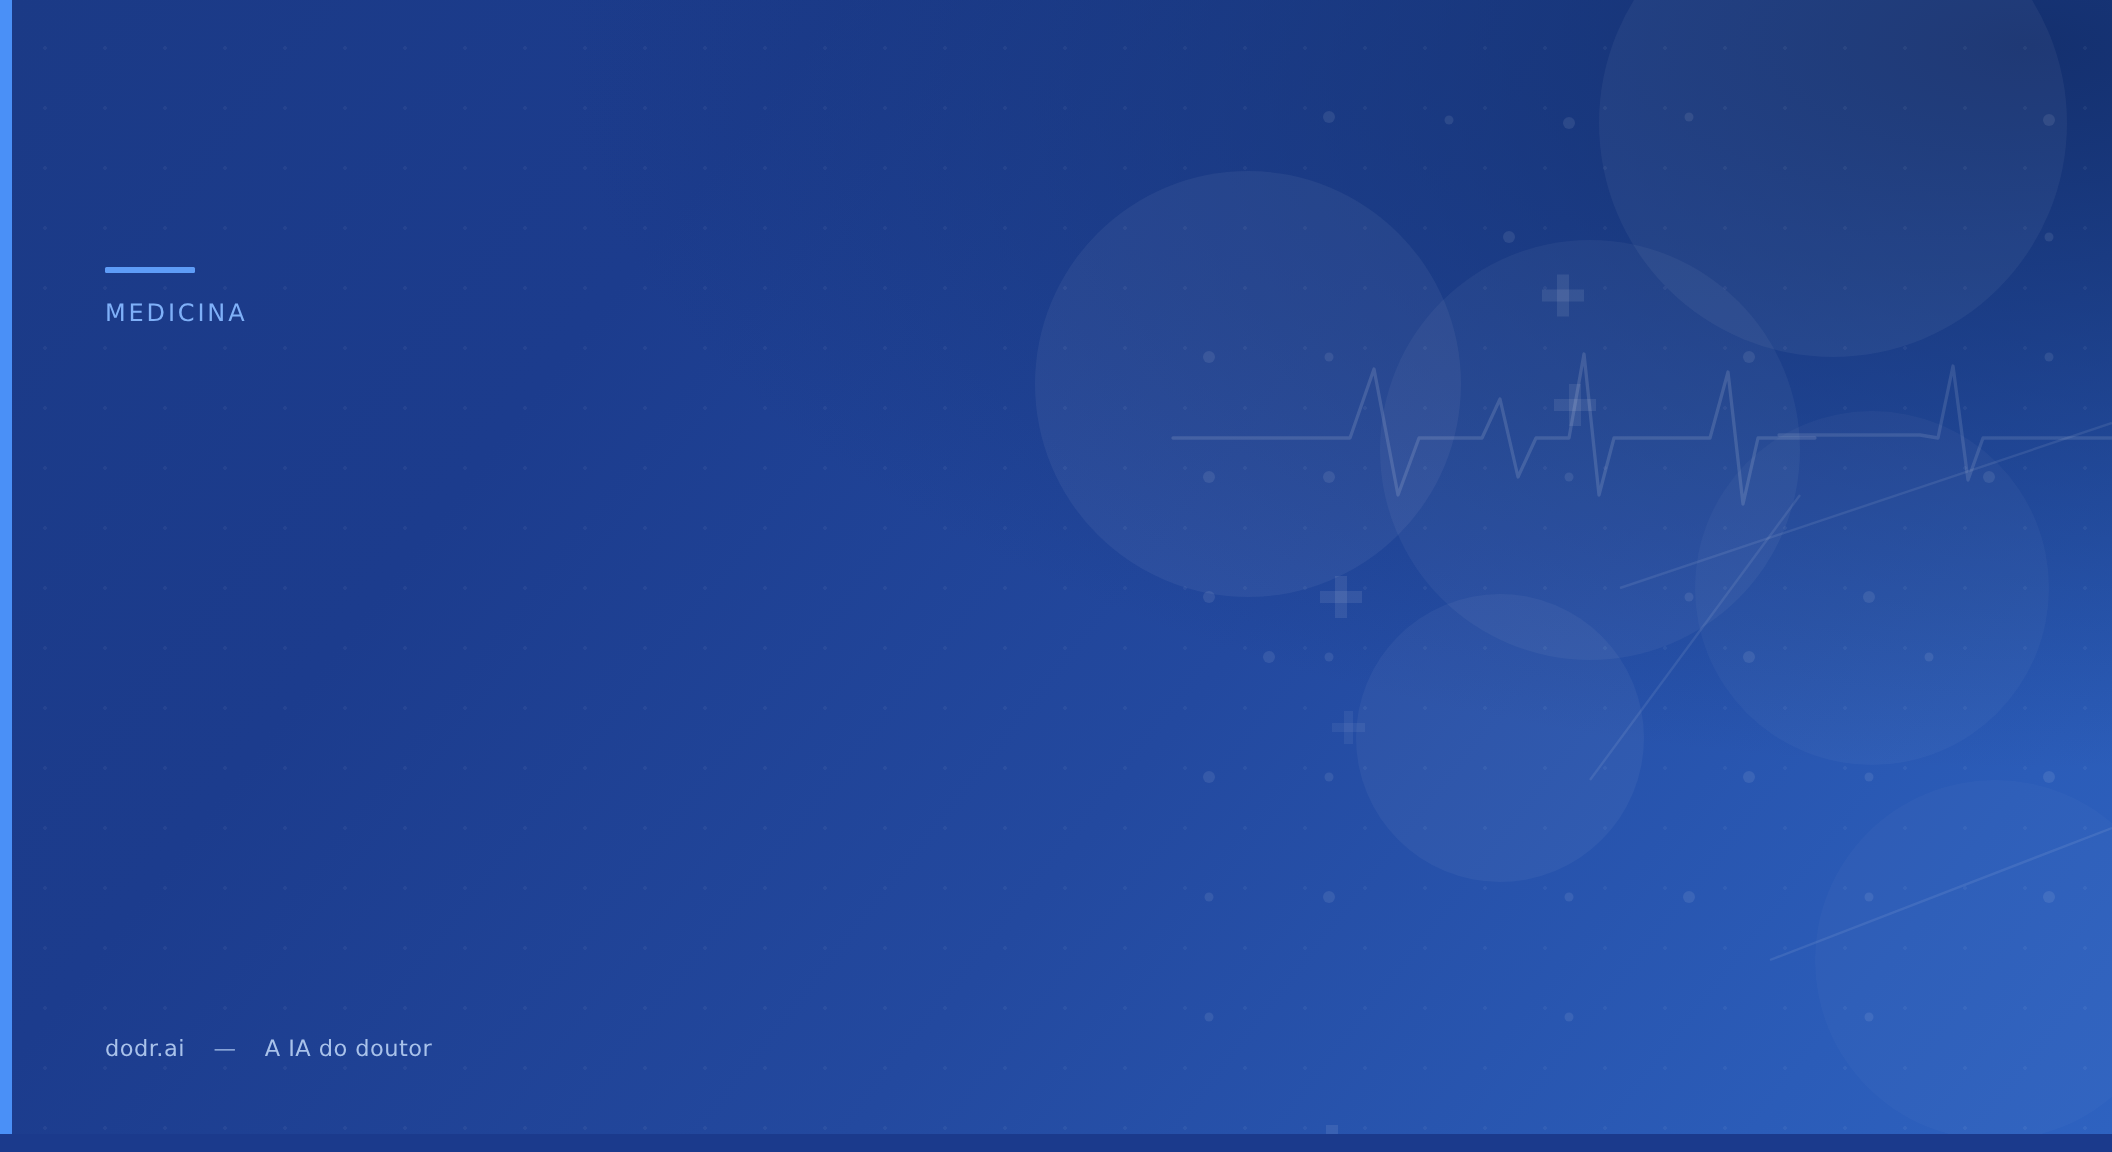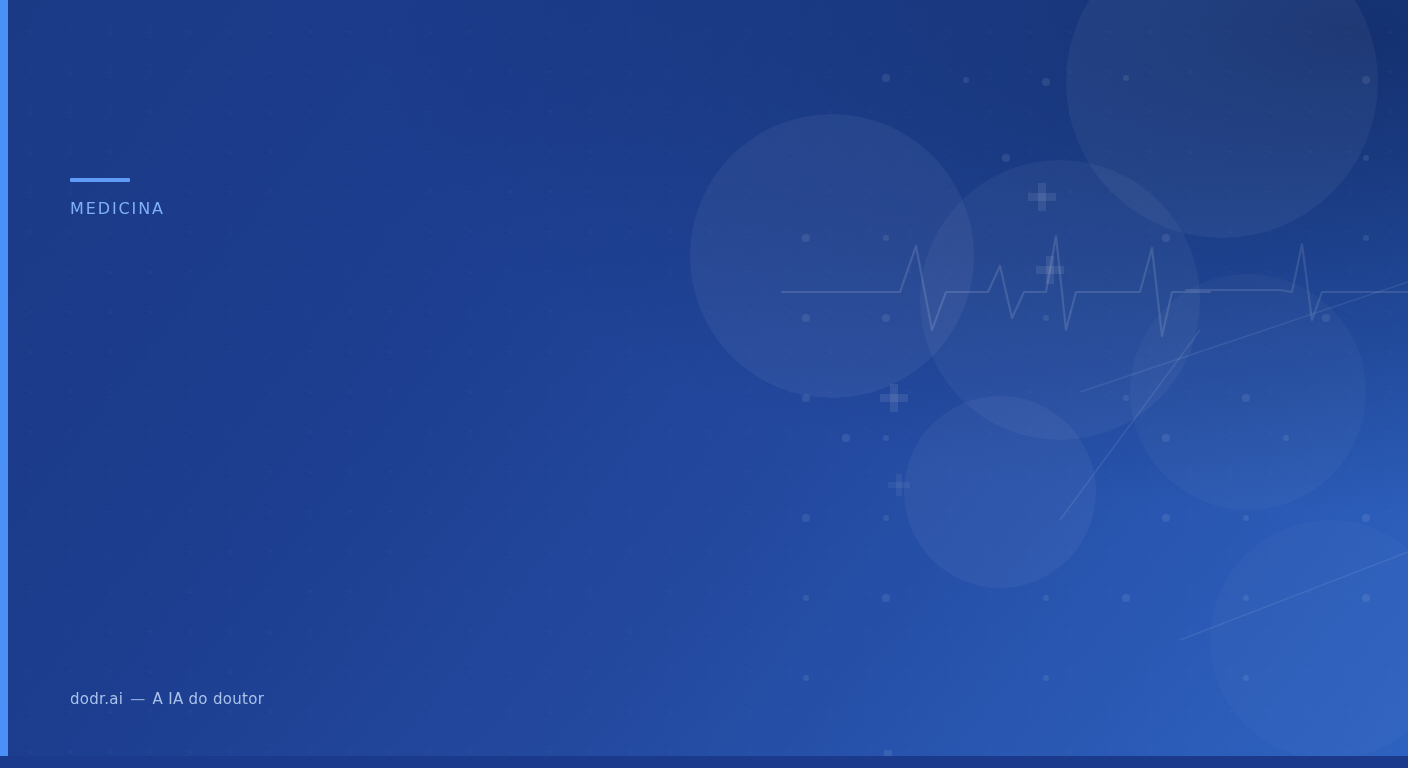--- a/index.html
+++ b/index.html
@@ -77,21 +77,21 @@
     color:#ffffff;
     letter-spacing:-0.2px;
   }
   #title .ln { display:block; }
 
   #footer {
     position:absolute;
     left:70px; top:690px;
     display:flex;
     align-items:center;
-    gap:7px;
+    gap:19px;
     font-size:15px;
     color:#a9c2ea;
     letter-spacing:0.3px;
     white-space:nowrap;
   }
   #footer .dash { color:#8da9db; }
 </style>
 </head>
 <body>
 

